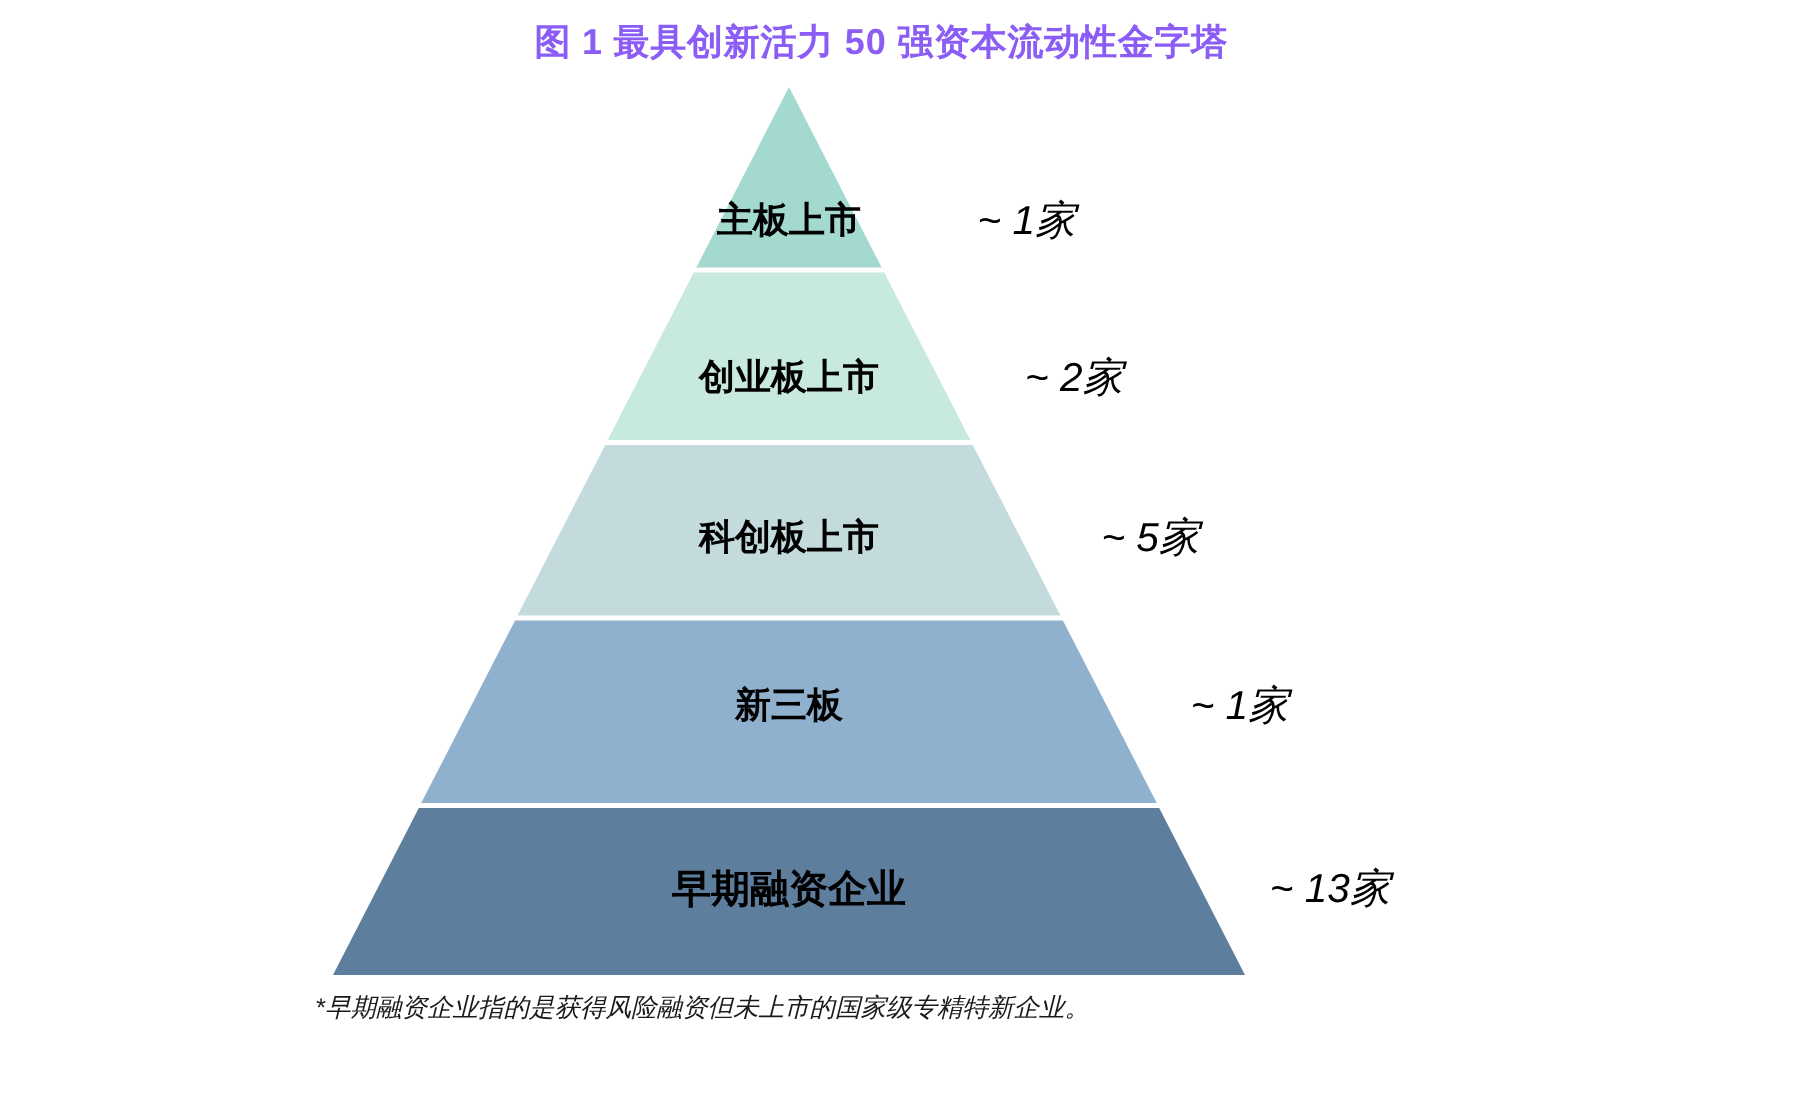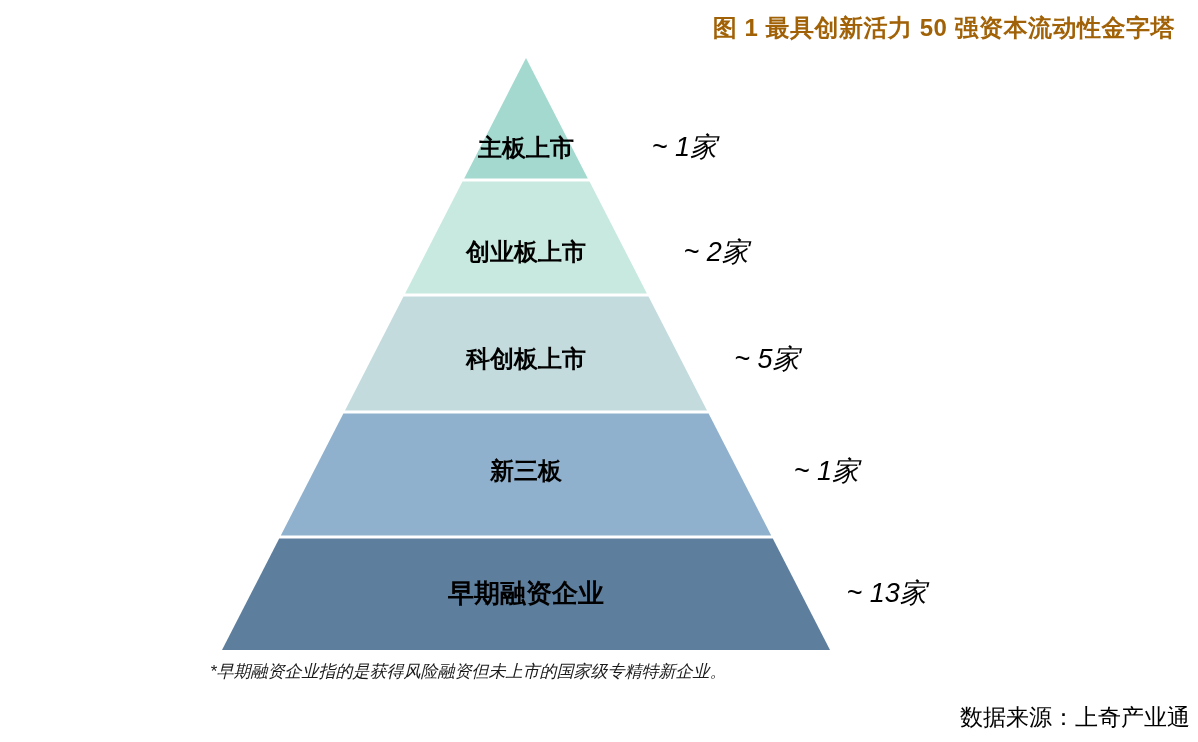--- a/index.html
+++ b/index.html
@@ -14,24 +14,24 @@
     background: #ffffff;
     font-family: "Liberation Sans", "DejaVu Sans", sans-serif;
     overflow: hidden;
   }
   .title {
     position: absolute;
     top: 12px;
     left: 0;
     width: 1175px;
     margin: 0;
-    text-align: right;
+    text-align: center;
     font-size: 24px;
     font-weight: bold;
-    color: #a16207;
+    color: #8b5cf6;
     letter-spacing: 0.5px;
   }
   .pyramid-svg {
     position: absolute;
     left: 0;
     top: 0;
   }
   .footnote {
     position: absolute;
     left: 210px;
@@ -64,14 +64,13 @@
       <text x="526" y="358.5" text-anchor="middle" dominant-baseline="central" font-size="24" font-weight="bold" fill="#000000">科创板上市</text>
       <text x="734.3" y="358.5" text-anchor="start" dominant-baseline="central" font-size="27" font-style="italic" fill="#000000">~ 5家</text>
       <polygon points="343.4,413.6 708.6,413.6 771.2,535.4 280.8,535.4" fill="#90b1cd"></polygon>
       <text x="526" y="470.5" text-anchor="middle" dominant-baseline="central" font-size="24" font-weight="bold" fill="#000000">新三板</text>
       <text x="793.8" y="470.5" text-anchor="start" dominant-baseline="central" font-size="27" font-style="italic" fill="#000000">~ 1家</text>
       <polygon points="279.2,538.6 772.8,538.6 830.0,650 222.0,650" fill="#5e7e9d"></polygon>
       <text x="526" y="592.5" text-anchor="middle" dominant-baseline="central" font-size="26" font-weight="bold" fill="#000000">早期融资企业</text>
       <text x="846.5" y="592.5" text-anchor="start" dominant-baseline="central" font-size="27" font-style="italic" fill="#000000">~ 13家</text>
     </svg>
   <div class="footnote">*早期融资企业指的是获得风险融资但未上市的国家级专精特新企业。</div>
-  <div class="source">数据来源：上奇产业通</div>
 </div>
 
 </body></html>

